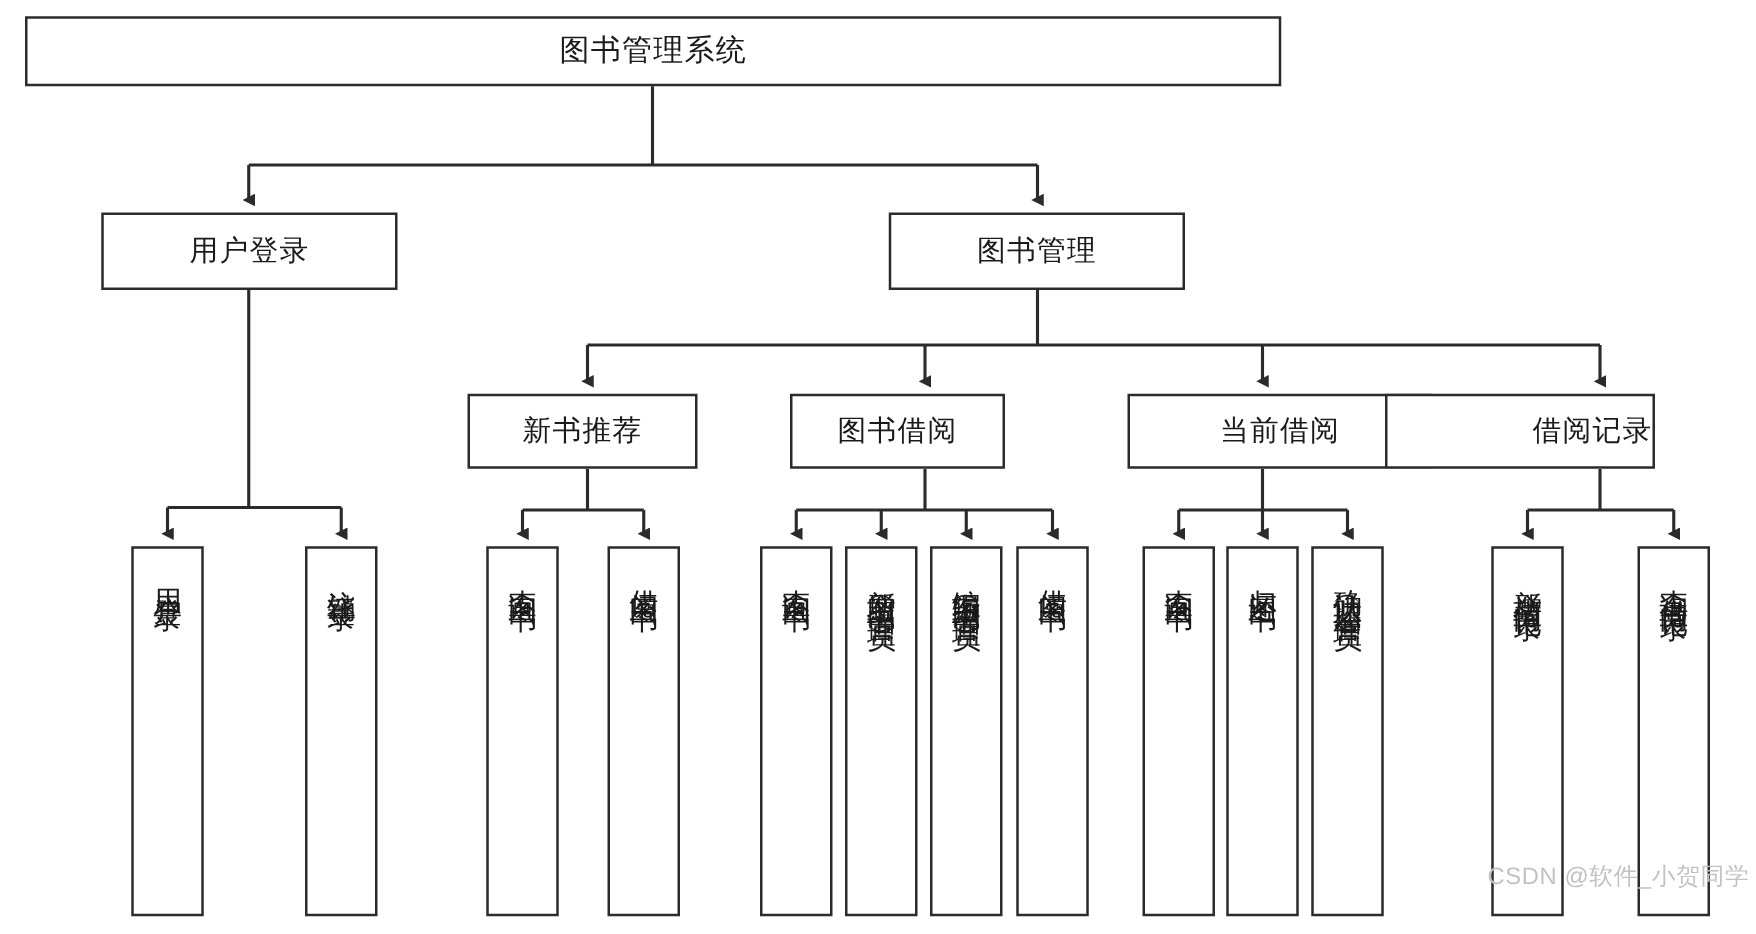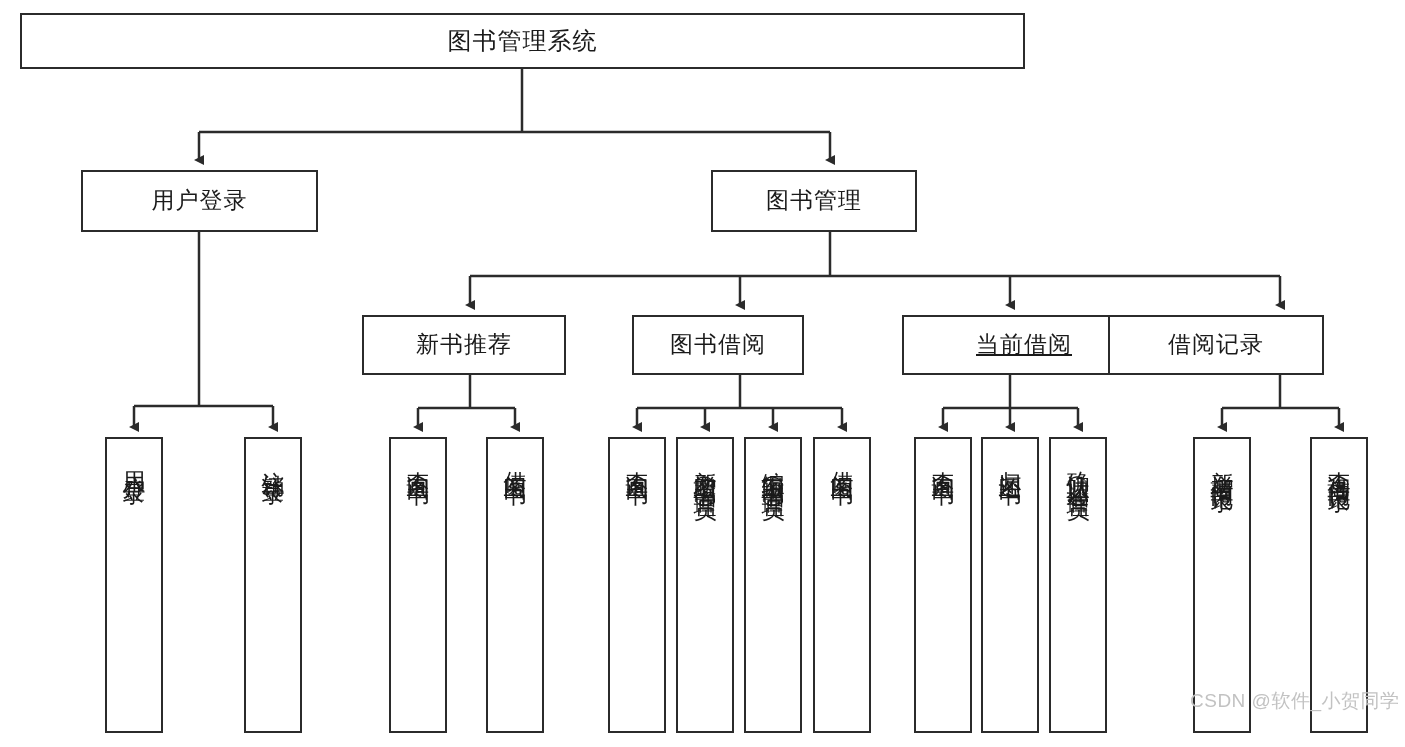--- a/index.html
+++ b/index.html
@@ -121,34 +121,34 @@
     </g>
   </svg>
 
   <div class="node h root" style="left:20px; top:13px; width:1005px; height:56px;">
     <span>图书管理系统</span>
   </div>
 
   <div class="node h" style="left:81px; top:170px; width:237px; height:62px;">
     <span>用户登录</span>
   </div>
-  <div class="node h" style="left:711px; top:170px; width:206px; height:62px;">
+  <div class="node h" style="left:711px; top:170px; width:237px; height:62px;">
     <span>图书管理</span>
   </div>
 
-  <div class="node h" style="left:362px; top:315px; width:204px; height:60px;">
+  <div class="node h" style="left:374px; top:315px; width:184px; height:60px;">
     <span>新书推荐</span>
   </div>
   <div class="node h" style="left:632px; top:315px; width:172px; height:60px;">
     <span>图书借阅</span>
   </div>
-  <div class="node h" style="left:902px; top:315px; width:244px; height:60px;text-decoration:underline;">
+  <div class="node h" style="left:902px; top:315px; width:244px; height:60px;">
     <span>当前借阅</span>
   </div>
-  <div class="node h" style="left:1108px; top:315px; width:216px; height:60px;">
+  <div class="node h" style="left:1108px; top:315px; width:216px; height:60px;justify-content:flex-end;">
     <span>借阅记录</span>
   </div>
 
   <div class="node v" style="left:105px; top:437px; width:58px; height:296px;">
     <span class="vtext">用户登录</span>
   </div>
   <div class="node v" style="left:244px; top:437px; width:58px; height:296px;">
     <span class="vtext">注销登录</span>
   </div>
 

